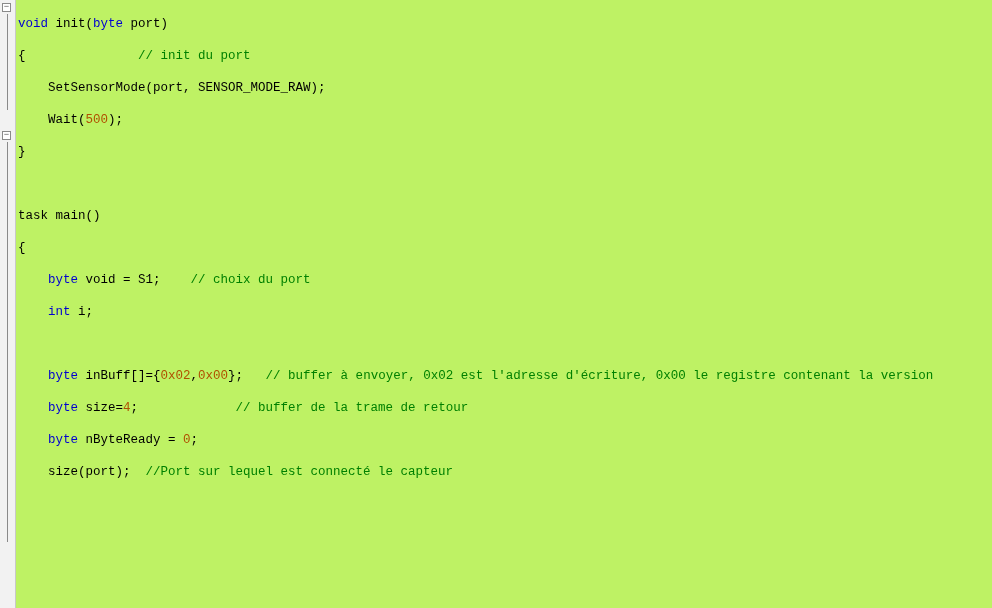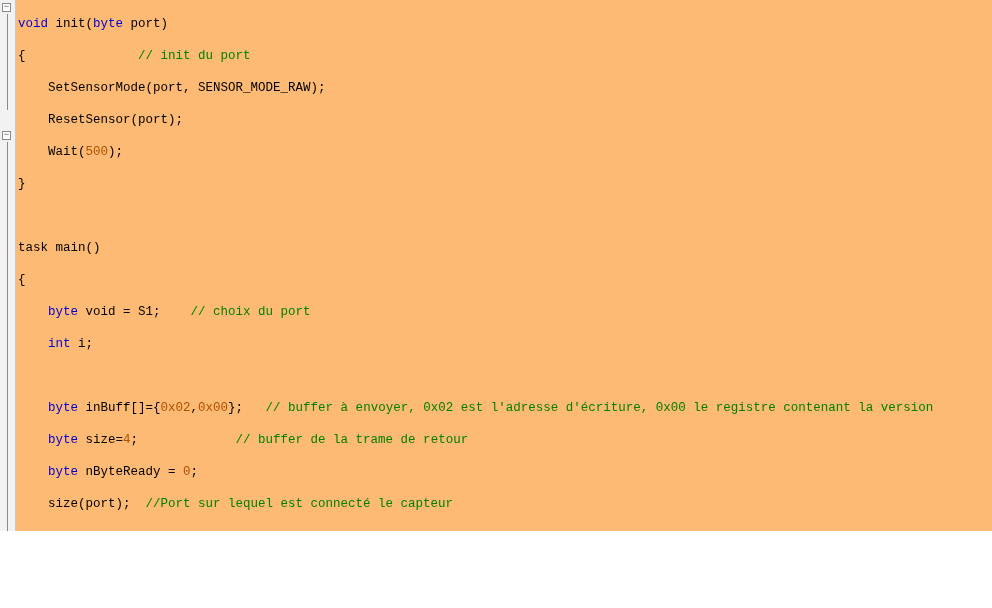--- a/index.html
+++ b/index.html
@@ -7,22 +7,22 @@
     padding: 0;
     background: #fff;
     font-family: "Courier New", Consolas, monospace;
     font-size: 12.5px;
     line-height: 16px;
     color: #000;
   }
   .editor {
     position: relative;
     width: 992px;
-    height: 531px;
-    background: #fdba74;
+    height: 608px;
+    background: #bef264;
     box-sizing: border-box;
   }
   .gutter {
     position: absolute;
     left: 0; top: 0; bottom: 0;
     width: 16px;
     background: #f2f2f2;
     border-right: 1px solid #c8c8c8;
     box-sizing: border-box;
   }
@@ -63,21 +63,20 @@
   <div class="gutter">
     <div class="fold-box" style="top:3px;"></div>
     <div class="fold-line" style="top:14px; height:96px;"></div>
     <div class="fold-box" style="top:131px;"></div>
     <div class="fold-line" style="top:142px; height:400px;"></div>
   </div>
   <div class="code">
 <span class="line"><span class="kw">void</span><span> init(</span><span class="kw">byte</span><span> port)</span></span>
 <span class="line"><span>{               </span><span class="cm">// init du port</span></span>
 <span class="line">    SetSensorMode(port, SENSOR_MODE_RAW);</span>
-<span class="line">    ResetSensor(port);</span>
 <span class="line"><span>    Wait(</span><span class="num">500</span><span>);</span></span>
 <span class="line">}</span>
 <span class="line"> </span>
 <span class="line">task main()</span>
 <span class="line">{</span>
 <span class="line"><span>    </span><span class="kw">byte</span><span> void = S1;    </span><span class="cm">// choix du port</span></span>
 <span class="line"><span>    </span><span class="kw">int</span><span> i;</span></span>
 <span class="line"> </span>
 <span class="line"><span>    </span><span class="kw">byte</span><span> inBuff[]={</span><span class="num">0x02</span><span>,</span><span class="num">0x00</span><span>};   </span><span class="cm">// buffer à envoyer, 0x02 est l'adresse d'écriture, 0x00 le registre contenant la version</span></span>
 <span class="line"><span>    </span><span class="kw">byte</span><span> size=</span><span class="num">4</span><span>;             </span><span class="cm">// buffer de la trame de retour</span></span>

